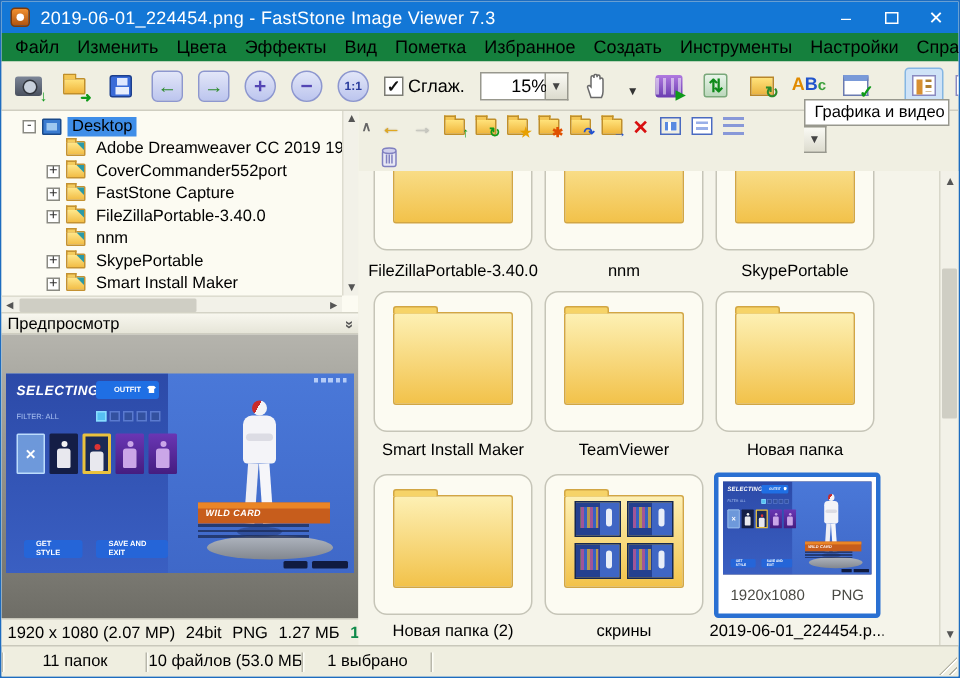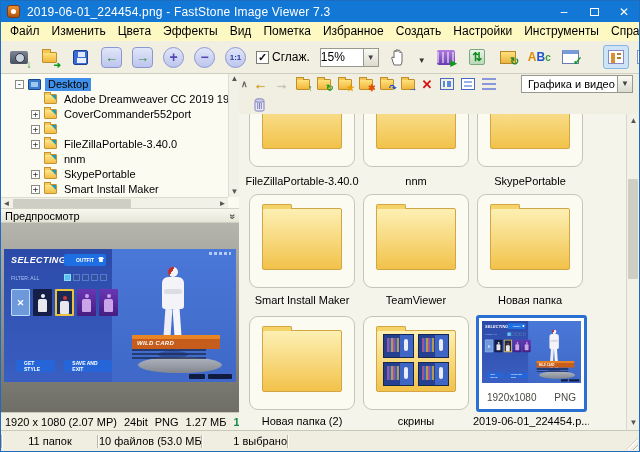--- a/index.html
+++ b/index.html
@@ -15,21 +15,21 @@
              background:linear-gradient(#f09030,#b05410); border:1px solid #7e3a08; position:relative; }
   .app-ico::after { content:""; position:absolute; left:3px; top:3px; width:5px; height:5px;
                     border-radius:50%; background:#fff; }
   .title-text { font-size:12px; letter-spacing:.2px; }
   .win-btns { margin-left:auto; display:flex; height:100%; }
   .win-btn { width:30px; height:100%; display:flex; align-items:center; justify-content:center;
              color:#fff; font-size:12px; }
   .wb-max i { display:block; width:9px; height:8px; border:1px solid #fff; }
 
   
-  .menubar { position:absolute; left:0; top:21px; right:0; height:19px; background:#fef9c3;
+  .menubar { position:absolute; left:0; top:21px; right:0; height:19px; background:#15803d;
              display:flex; align-items:center; padding-left:3px; }
   .menu-item { padding:0 6px; font-size:12px; line-height:19px; }
 
   
   .toolbar { position:absolute; left:0; top:40px; right:0; height:33px; background:#f0efe2;
              border-bottom:1px solid #cfcec1; display:flex; align-items:center; padding-left:5px; }
   .tb { width:25px; height:25px; display:flex; align-items:center; justify-content:center;
         margin-right:6px; position:relative; flex:none; }
   .ic-cam { width:18px; height:13px; background:linear-gradient(#7d8697,#49505e); border-radius:2px; position:relative; }
   .ic-cam::before { content:""; position:absolute; left:5px; top:2px; width:8px; height:8px; border-radius:50%;
@@ -49,21 +49,21 @@
   .rd-btn { width:21px; height:21px; background:linear-gradient(#e2e6f8,#bcc5ee); border:1px solid #8d97cf;
             border-radius:50%; display:flex; align-items:center; justify-content:center;
             color:#5446b4; font-weight:bold; font-size:14px; }
   .rd-btn.small { font-size:8px; color:#2a3c9c; letter-spacing:0; }
   .chk-wrap { display:flex; align-items:center; margin:0 4px 0 2px; }
   .chk { width:13px; height:13px; background:#fff; border:1px solid #7c7c74; display:flex;
          align-items:center; justify-content:center; font-size:11px; font-weight:bold; color:#111; }
   .chk-label { margin-left:3px; font-size:12px; }
   .combo { display:flex; margin:0 6px; }
   .combo .val { width:44px; height:19px; background:#fff; border:1px solid #98988e; font-size:12px;
-                padding:1px 4px 0 0; }
+                padding:1px 4px 0 20px; }
   .combo .dd { width:15px; height:19px; background:linear-gradient(#fafaf4,#dcdbce); border:1px solid #98988e;
                border-left:none; text-align:center; font-size:8px; line-height:17px; color:#444; }
   .ic-hand { width:16px; height:17px; position:relative; }
   .ic-hand svg { display:block; }
   .caret { font-size:8px; color:#333; margin:6px 8px 0 2px; }
   .ic-film { width:18px; height:15px; background:linear-gradient(#b07ae0,#6a3cb0); border-radius:2px; position:relative; }
   .ic-film::before { content:""; position:absolute; left:0; top:2px; right:0; height:11px;
                      background:repeating-linear-gradient(90deg,#fff 0 2px,transparent 2px 5px); opacity:.5; }
   .ic-film::after { content:"▶"; position:absolute; right:-2px; bottom:-3px; color:#0f9a1a; font-size:9px; }
   .ic-conv { width:16px; height:16px; background:linear-gradient(#e8f4e8,#bcd8bc); border:1px solid #7aa87a;
@@ -138,21 +138,21 @@
         border-radius:1px; position:relative; }
   .nf::before { content:""; position:absolute; left:-1px; top:-3px; width:6px; height:2px;
                 background:#f4c654; border:1px solid #c08f2a; border-bottom:none; }
   .nf-badge { position:absolute; right:-3px; bottom:-3px; font-size:9px; font-weight:bold; line-height:9px; }
   .del-x { color:#d81010; font-weight:bold; font-size:13px; }
   .grid-ic { width:14px; height:12px; border:1px solid #4a6ac0; background:#fff; position:relative; }
   .grid-ic.thumbs { background:#fff repeating-linear-gradient(90deg,#5a8ae0 0 4px,#fff 4px 6px); background-clip:content-box; padding:2px; }
   .grid-ic.details::before { content:""; position:absolute; inset:2px;
         background:repeating-linear-gradient(#9ab0e8 0 2px,transparent 2px 4px); }
   .grid-ic.list { border:none; background:repeating-linear-gradient(#8898d8 0 2px,transparent 2px 5px); }
-  .filter-combo { margin-left:auto; display:flex; }
+  .filter-combo { margin-left:auto; display:flex;flex-direction:column; }
   .filter-combo .val { width:97px; height:18px; background:#fff; border:1px solid #98988e; font-size:11px;
                        padding:2px 4px 0 6px; white-space:nowrap; }
   .filter-combo .dd { width:15px; height:18px; background:linear-gradient(#fafaf4,#dcdbce); border:1px solid #98988e;
                       border-left:none; text-align:center; font-size:8px; line-height:16px; color:#444; }
 
   .addr-row { position:absolute; left:0; top:20px; right:0; height:20px; display:flex; align-items:center; padding:0 5px; }
   .addr-box { flex:1; height:17px; background:#fff; border:1px solid #8ca0b4; display:flex; align-items:center;
               padding:0 4px; }
   .addr-folder { width:13px; height:10px; background:linear-gradient(#ffe88c,#f2bd46); border:1px solid #c49232;
                  margin-right:5px; flex:none; position:relative; }
@@ -267,22 +267,22 @@
 
   <div class="menubar">
     <span class="menu-item">Файл</span>
     <span class="menu-item">Изменить</span>
     <span class="menu-item">Цвета</span>
     <span class="menu-item">Эффекты</span>
     <span class="menu-item">Вид</span>
     <span class="menu-item">Пометка</span>
     <span class="menu-item">Избранное</span>
     <span class="menu-item">Создать</span>
+    <span class="menu-item">Инструменты</span>
     <span class="menu-item">Настройки</span>
-    <span class="menu-item">Инструменты</span>
     <span class="menu-item">Справка</span>
   </div>
 
   <div class="toolbar">
     <span class="tb">
         <span class="ic-cam"></span>
       </span>
     <span class="tb">
         <span class="folder13"></span>
         <span class="badge" style="color:#0f9a1a">➜</span>
@@ -360,20 +360,21 @@
         <span class="tlabel">Adobe Dreamweaver CC 2019 19.1.0</span>
       </div>
       <div class="trow" style="left:30px; top:33px">
         <span class="ebox">+</span>
         <span class="tfolder"></span>
         <span class="tlabel">CoverCommander552port</span>
       </div>
       <div class="trow" style="left:30px; top:48px">
         <span class="ebox">+</span>
         <span class="tfolder"></span>
+        <span class="tlabel">FastStone Capture</span>
       </div>
       <div class="trow" style="left:30px; top:63px">
         <span class="ebox">+</span>
         <span class="tfolder"></span>
         <span class="tlabel">FileZillaPortable-3.40.0</span>
       </div>
       <div class="trow" style="left:30px; top:78px">
         <span class="ebox-sp"></span>
           <span class="tfolder"></span>
         <span class="tlabel">nnm</span>
@@ -648,18 +649,18 @@
       </div>
     </div>
   </div>
 
   <div class="statusbar">
     <span class="sb-sep"></span>
     <span class="sb-cell" style="width:94px; text-align:center">11 папок</span>
     <span class="sb-sep"></span>
     <span class="sb-cell" style="width:102px; text-align:center">10 файлов (53.0 МБ)</span>
     <span class="sb-sep"></span>
-    <span class="sb-cell" style="width:84px; text-align:right">1 выбрано</span>
+    <span class="sb-cell" style="width:84px; text-align:center">1 выбрано</span>
     <span class="sb-sep"></span>
     <span class="grip"></span>
   </div>
 
 </div>
 
 </body></html>

